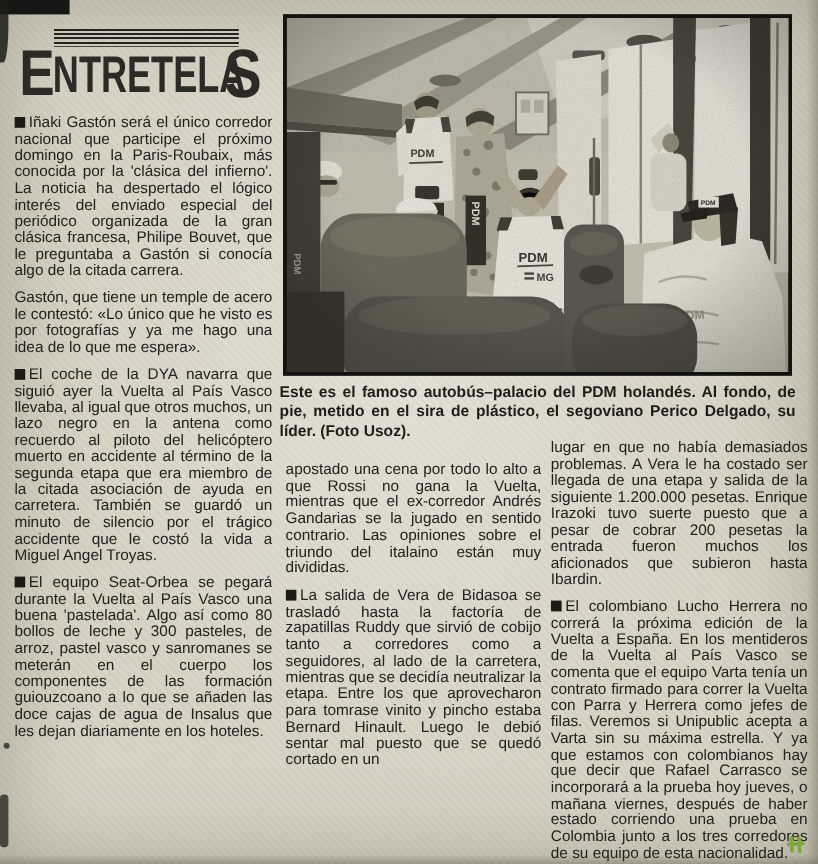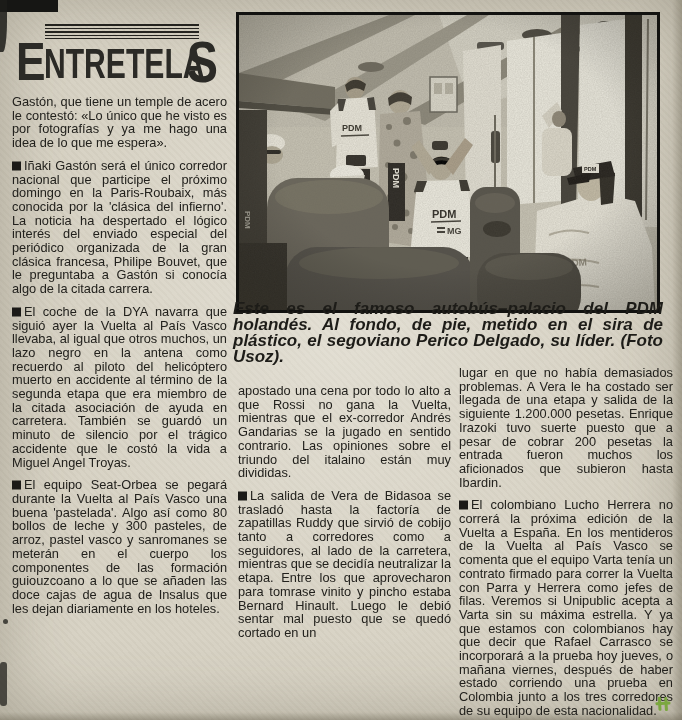--- a/index.html
+++ b/index.html
@@ -28,22 +28,22 @@
   .m-mid { position:absolute; left:28px; bottom:3px; font-weight:700; font-size:43px; line-height:.78; letter-spacing:0; transform:scaleX(.70); transform-origin:left bottom; white-space:nowrap; }
   .m-s   { position:absolute; right:0; bottom:0;  font-weight:700; font-size:57px; line-height:.78; transform:scaleX(.82); transform-origin:right bottom; }
   .m-rules { position:absolute; left:29px; top:0; width:154px; height:15px;
     background:repeating-linear-gradient(to bottom, #24231f 0 1.7px, rgba(0,0,0,0) 1.7px 3.6px); }
 
   
   .photo { position:absolute; left:236px; top:12px; width:424px; height:301px;
     background:#0e0e0c; border:3px solid #121210; }
   .photo svg { display:block; width:418px; height:295px; }
 
-  .caption { position:absolute; left:233px; top:301px; width:430px;
-    font-weight:700; font-size:17px; line-height:16px; text-align:justify; color:#1d1c18;font-style:italic; }
+  .caption { position:absolute; left:233px; top:319px; width:430px;
+    font-weight:700; font-size:13px; line-height:16px; text-align:justify; color:#1d1c18; }
 
   
   .col { position:absolute; text-align:justify; font-size:12.8px; line-height:13.7px; color:#22211d; overflow:hidden; }
   .col-left  { left:12px;  top:95px;  width:215px; height:622px; }
   .col-mid   { left:238px; top:384px; width:213px; height:352px; }
   .col-right { left:459px; top:366px; width:214px; height:352px; }
   .para { margin:0 0 9px 0; }
   .bullet { display:inline-block; width:9px; height:9px; background:#1b1a17; margin-right:3px; transform:translateY(0.5px); }
 
   .end-mark { position:absolute; left:655px; top:696px; width:17px; height:16px; }
@@ -199,22 +199,22 @@
       <ellipse cx="290" cy="252" rx="44" ry="13" fill="#605c51" opacity="0.7"></ellipse>
 
       <rect x="0" y="0" width="418" height="295" filter="url(#grain)" opacity="0.35"></rect>
       <rect x="0" y="0" width="418" height="295" fill="url(#vig)"></rect>
     </svg>
   </figure>
 
   <p class="caption">Este es el famoso autobús–palacio del PDM holandés. Al fondo, de pie, metido en el sira de plástico, el segoviano Perico Delgado, su líder. (Foto Usoz).</p>
 
   <div class="col col-left">
+      <p class="para"><span class="bullet"></span>Iñaki Gastón será el único corredor nacional que participe el próximo domingo en la Paris-Roubaix, más conocida por la 'clásica del infierno'. La noticia ha despertado el lógico interés del enviado especial del periódico organizada de la gran clásica francesa, Philipe Bouvet, que le preguntaba a Gastón si conocía algo de la citada carrera.</p>
       <p class="para">Gastón, que tiene un temple de acero le contestó: «Lo único que he visto es por fotografías y ya me hago una idea de lo que me espera».</p>
-      <p class="para"><span class="bullet"></span>Iñaki Gastón será el único corredor nacional que participe el próximo domingo en la Paris-Roubaix, más conocida por la 'clásica del infierno'. La noticia ha despertado el lógico interés del enviado especial del periódico organizada de la gran clásica francesa, Philipe Bouvet, que le preguntaba a Gastón si conocía algo de la citada carrera.</p>
       <p class="para"><span class="bullet"></span>El coche de la DYA navarra que siguió ayer la Vuelta al País Vasco llevaba, al igual que otros muchos, un lazo negro en la antena como recuerdo al piloto del helicóptero muerto en accidente al término de la segunda etapa que era miembro de la citada asociación de ayuda en carretera. También se guardó un minuto de silencio por el trágico accidente que le costó la vida a Miguel Angel Troyas.</p>
       <p class="para"><span class="bullet"></span>El equipo Seat-Orbea se pegará durante la Vuelta al País Vasco una buena 'pastelada'. Algo así como 80 bollos de leche y 300 pasteles, de arroz, pastel vasco y sanromanes se meterán en el cuerpo los componentes de las formación guiouzcoano a lo que se añaden las doce cajas de agua de Insalus que les dejan diariamente en los hoteles.</p>
     </div>
   <div class="col col-mid">
       <p class="para">apostado una cena por todo lo alto a que Rossi no gana la Vuelta, mientras que el ex-corredor Andrés Gandarias se la jugado en sentido contrario. Las opiniones sobre el triundo del italaino están muy divididas.</p>
       <p class="para"><span class="bullet"></span>La salida de Vera de Bidasoa se trasladó hasta la factoría de zapatillas Ruddy que sirvió de cobijo tanto a corredores como a seguidores, al lado de la carretera, mientras que se decidía neutralizar la etapa. Entre los que aprovecharon para tomrase vinito y pincho estaba Bernard Hinault. Luego le debió sentar mal puesto que se quedó cortado en un</p>
     </div>
   <div class="col col-right">
       <p class="para">lugar en que no había demasiados problemas. A Vera le ha costado ser llegada de una etapa y salida de la siguiente 1.200.000 pesetas. Enrique Irazoki tuvo suerte puesto que a pesar de cobrar 200 pesetas la entrada fueron muchos los aficionados que subieron hasta Ibardin.</p>
       <p class="para"><span class="bullet"></span>El colombiano Lucho Herrera no correrá la próxima edición de la Vuelta a España. En los mentideros de la Vuelta al País Vasco se comenta que el equipo Varta tenía un contrato firmado para correr la Vuelta con Parra y Herrera como jefes de filas. Veremos si Unipublic acepta a Varta sin su máxima estrella. Y ya que estamos con colombianos hay que decir que Rafael Carrasco se incorporará a la prueba hoy jueves, o mañana viernes, después de haber estado corriendo una prueba en Colombia junto a los tres corredores de su equipo de esta nacionalidad.</p>

